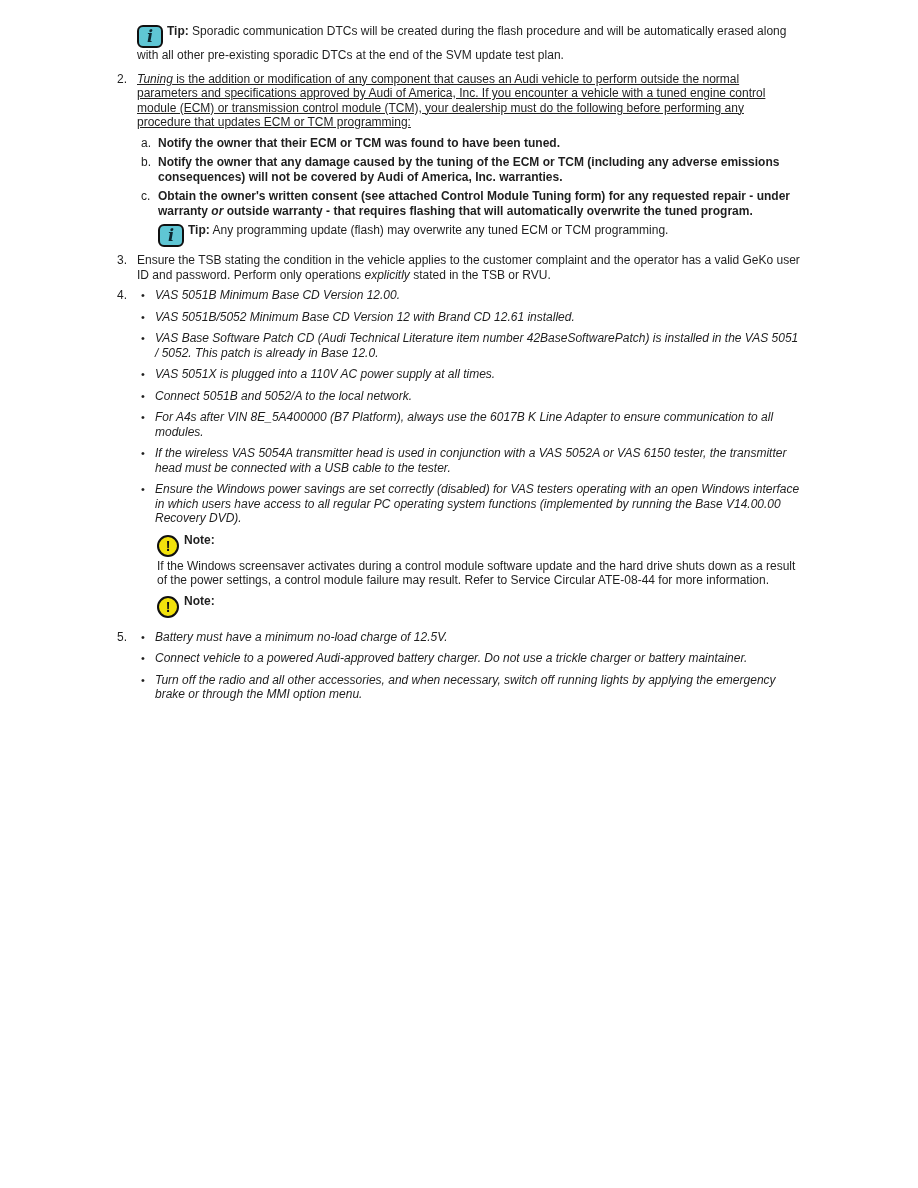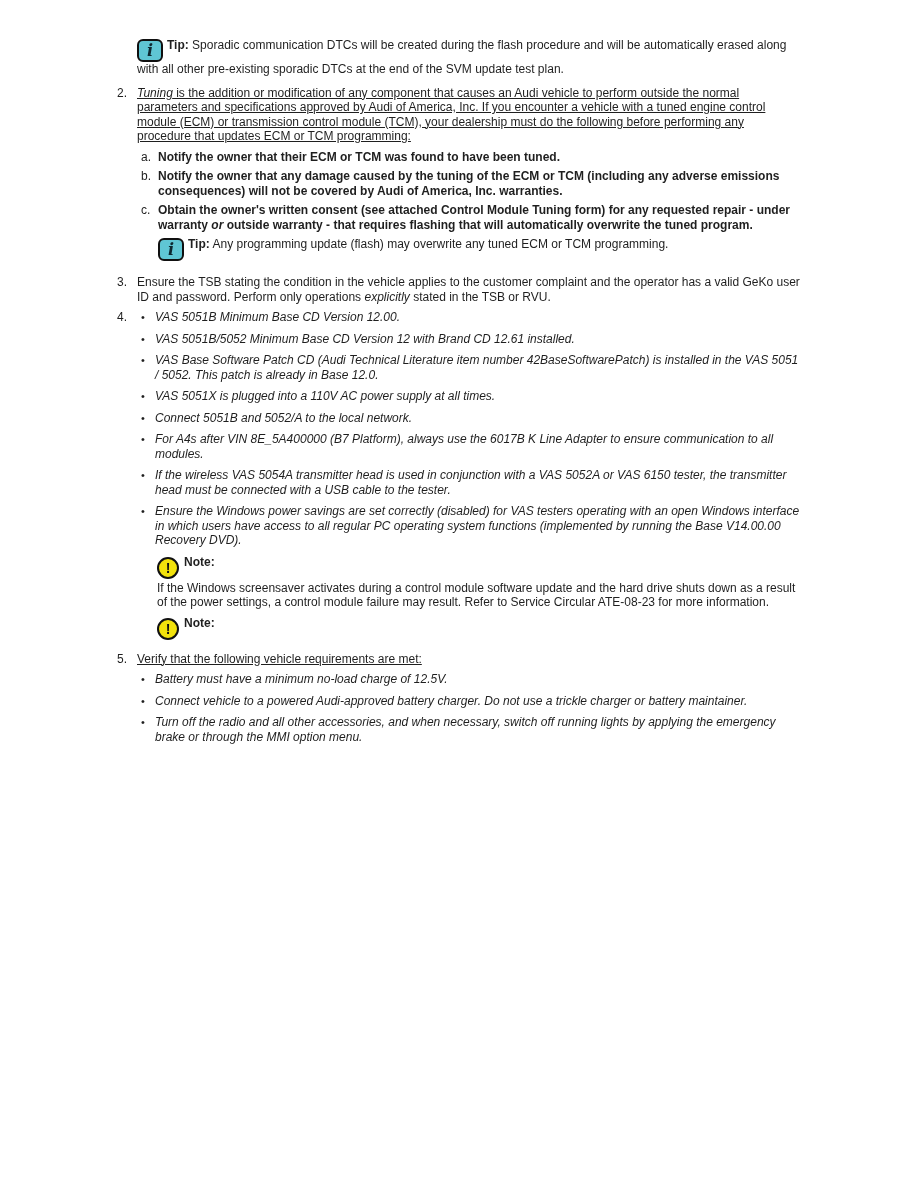--- a/index.html
+++ b/index.html
@@ -10,21 +10,21 @@
     height: 1188px;
     background: #ffffff;
     font-family: "Liberation Sans", "DejaVu Sans", sans-serif;
     font-size: 12px;
     line-height: 14.5px;
     color: #1f1f1f;
     overflow: hidden;
   }
   .content {
     position: absolute;
-    top: 38px;
+    top: 24px;
     left: 117px;
     width: 690px;
   }
   b { font-weight: bold; }
   .it { font-style: italic; }
 
   
   .tip-first { margin-left: 20px; width: 663px; margin-bottom: 9px; }
   .tip-icon {
     display: inline-block;
@@ -49,21 +49,21 @@
   .item { display: flex; margin-bottom: 6px; }
   .item-num { width: 20px; flex: 0 0 20px; }
   .item-body { width: 663px; }
   .item-para { margin-bottom: 6px; text-decoration: underline; }
 
   
   .sub-item { display: flex; margin-left: 4px; margin-bottom: 5px; }
   .sub-letter { width: 17px; flex: 0 0 17px; }
   .sub-body { width: 642px; font-weight: bold; }
 
-  .tip-inline { margin-left: 21px; margin-top: 2px; margin-bottom: 8px; width: 642px; }
+  .tip-inline { margin-left: 21px; margin-top: 2px; width: 642px; }
 
   
   .bullet { display: flex; margin-left: 4px; margin-bottom: 7px; }
   .bullet-dot { width: 14px; flex: 0 0 14px; font-size: 11px; }
   .bullet-body { width: 645px; font-style: italic; }
 
   
   .note-block { margin-left: 20px; margin-bottom: 6px; width: 642px; }
   .note-head { margin-bottom: 2px; }
   .note-icon {
@@ -154,33 +154,32 @@
           <div class="bullet-dot">•</div>
           <div class="bullet-body">If the wireless VAS 5054A transmitter head is used in conjunction with a VAS 5052A or VAS 6150 tester, the transmitter head must be connected with a USB cable to the tester.</div>
         </div>
         <div class="bullet">
           <div class="bullet-dot">•</div>
           <div class="bullet-body">Ensure the Windows power savings are set correctly (disabled) for VAS testers operating with an open Windows interface in which users have access to all regular PC operating system functions (implemented by running the Base V14.00.00 Recovery DVD).</div>
         </div>
 
         <div class="note-block">
           <div class="note-head"><span class="note-icon">!</span><b>Note:</b></div>
-          <div class="note-text">If the Windows screensaver activates during a control module software update and the hard drive shuts down as a result of the power settings, a control module failure may result. Refer to Service Circular ATE-08-23 for more information.</div>
+          <div class="note-text">If the Windows screensaver activates during a control module software update and the hard drive shuts down as a result of the power settings, a control module failure may result. Refer to Service Circular ATE-08-44 for more information.</div>
         </div>
 
         <div class="note-block">
           <div class="note-head"><span class="note-icon">!</span><b>Note:</b></div>
         </div>
       </div>
     </div>
 
     <div class="item">
       <div class="item-num">5.</div>
       <div class="item-body">
-        <div class="item-para">Verify that the following vehicle requirements are met:</div>
 
         <div class="bullet">
           <div class="bullet-dot">•</div>
           <div class="bullet-body">Battery must have a minimum no-load charge of 12.5V.</div>
         </div>
         <div class="bullet">
           <div class="bullet-dot">•</div>
           <div class="bullet-body">Connect vehicle to a powered Audi-approved battery charger. Do not use a trickle charger or battery maintainer.</div>
         </div>
         <div class="bullet">

